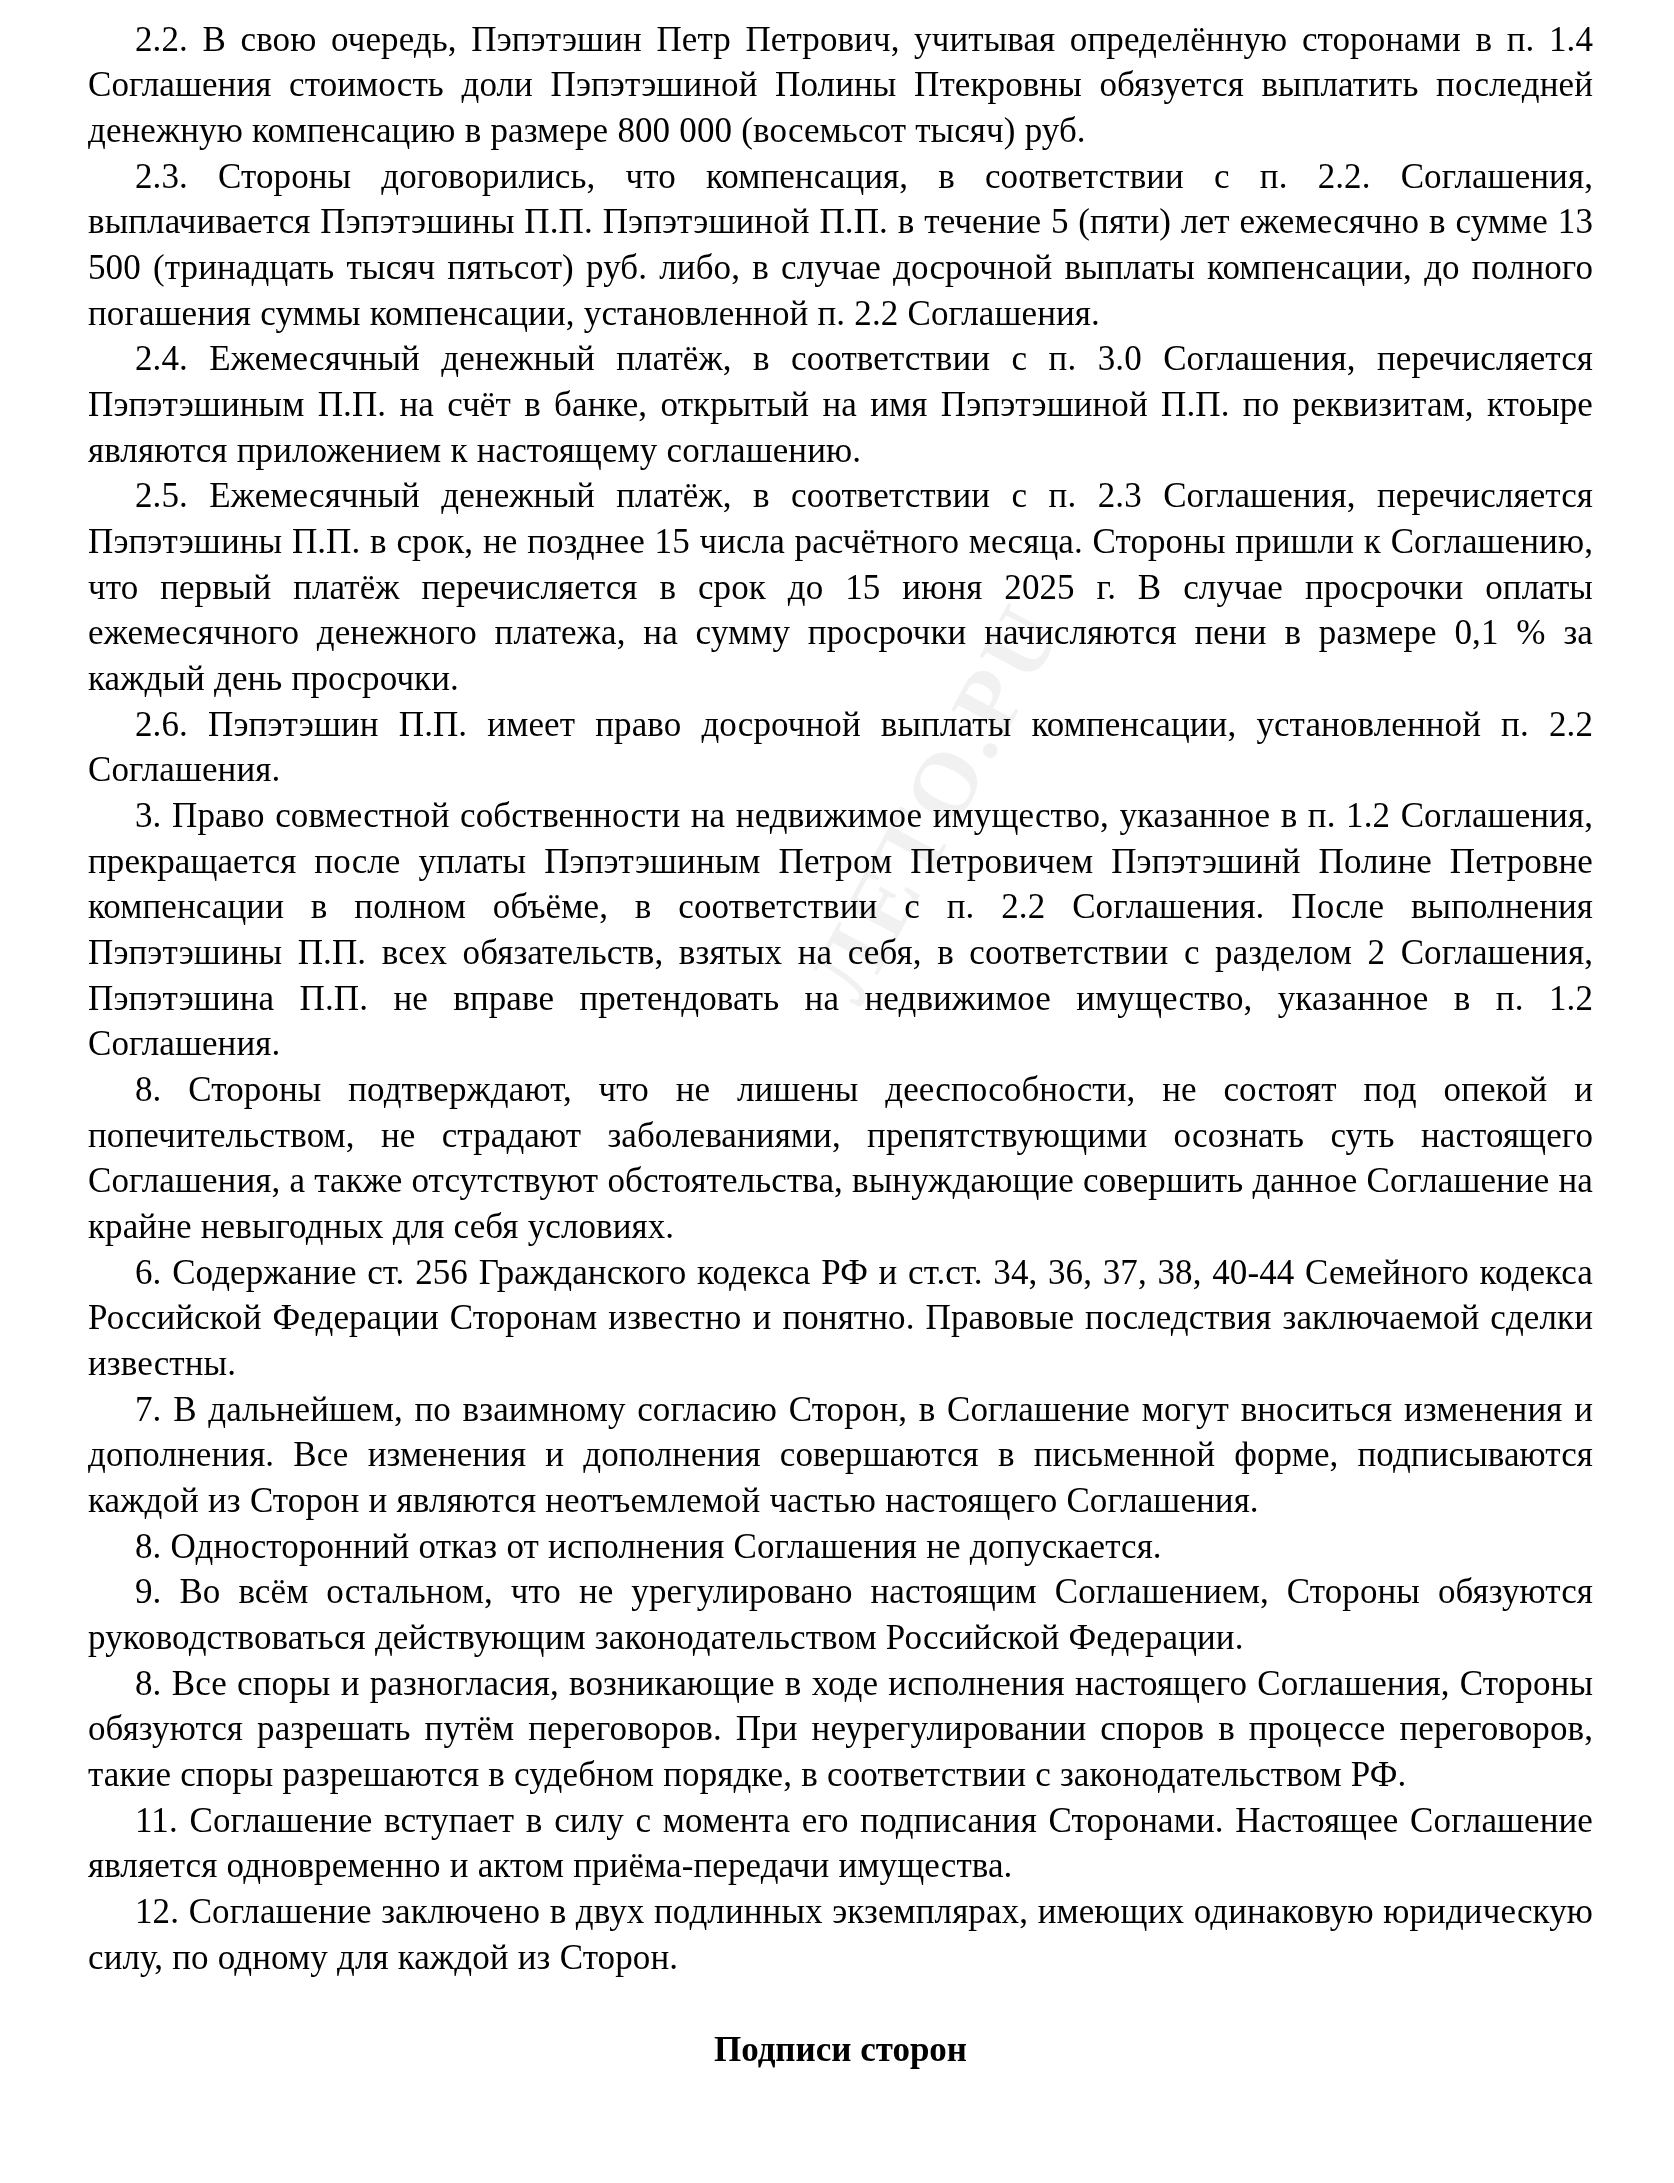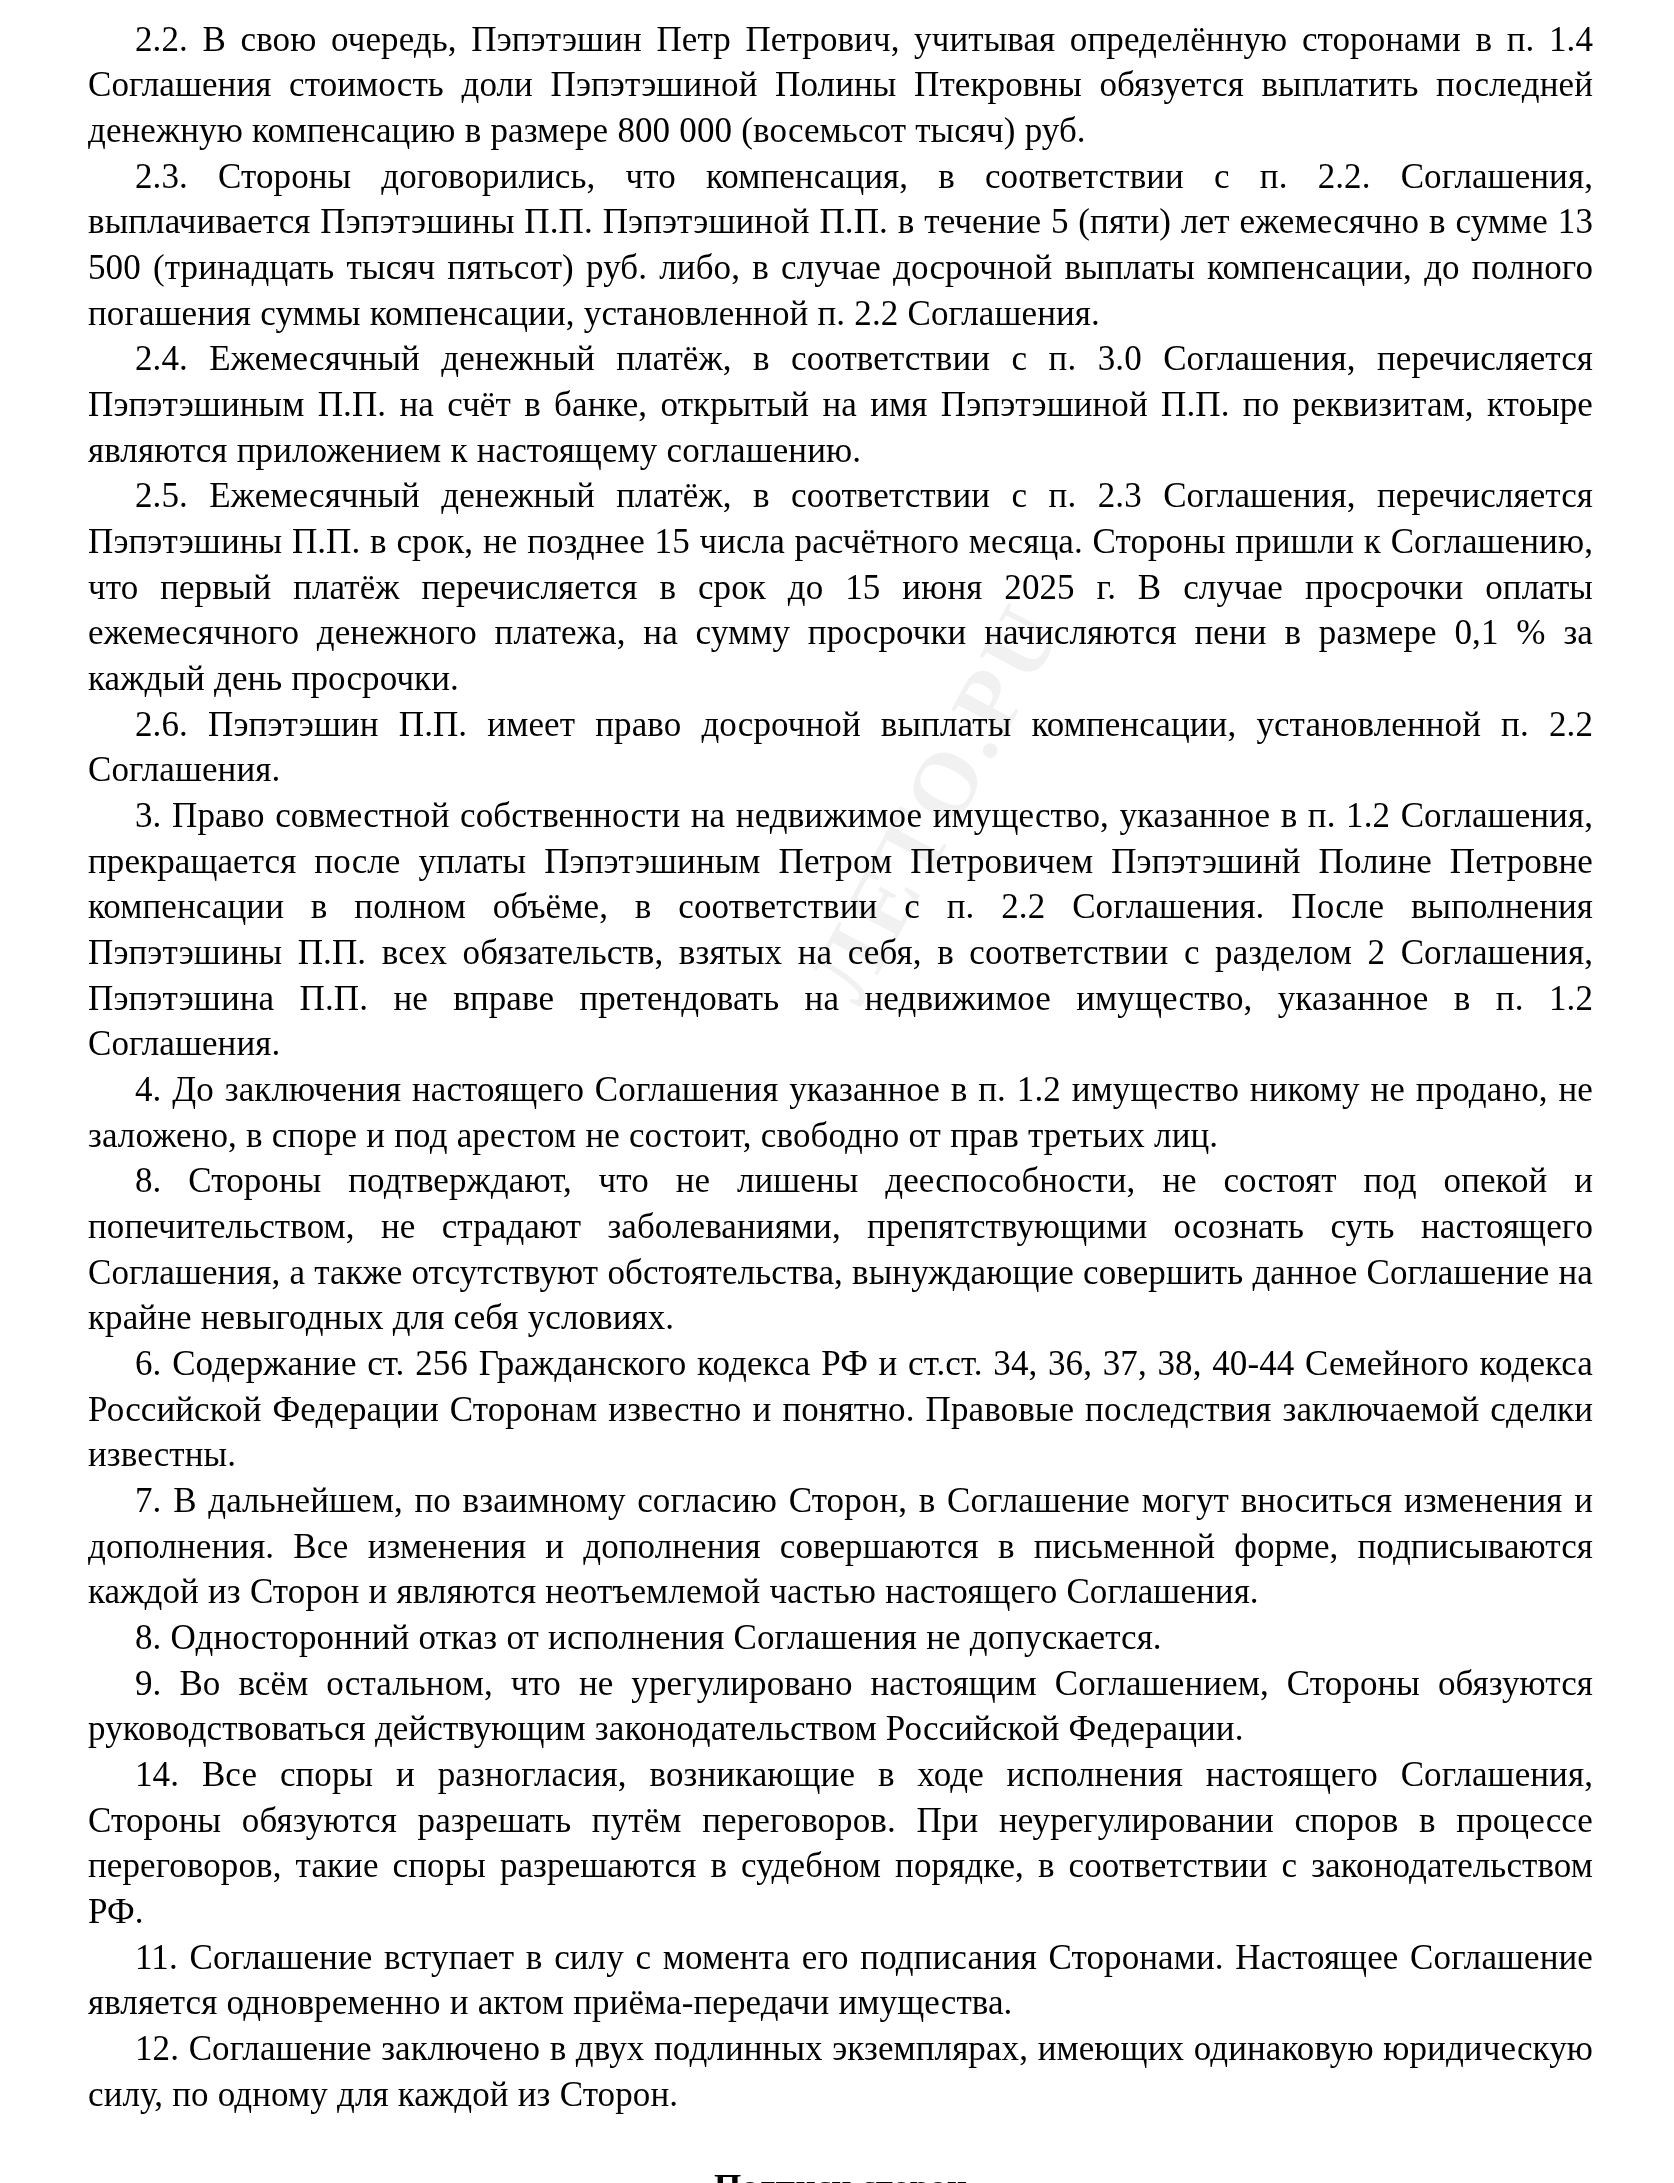--- a/index.html
+++ b/index.html
@@ -68,27 +68,26 @@
 
   <div class="watermark">ЛЕТО.РU</div>
 
   <div class="content">
     <p class="para">2.2. В свою очередь, Пэпэтэшин Петр Петрович, учитывая определённую сторонами в п. 1.4 Соглашения стоимость доли Пэпэтэшиной Полины Птекровны обязуется выплатить последней денежную компенсацию в размере 800 000 (восемьсот тысяч) руб.</p>
     <p class="para">2.3. Стороны договорились, что компенсация, в соответствии с п. 2.2. Соглашения, выплачивается Пэпэтэшины П.П. Пэпэтэшиной П.П. в течение 5 (пяти) лет ежемесячно в сумме 13 500 (тринадцать тысяч пятьсот) руб. либо, в случае досрочной выплаты компенсации, до полного погашения суммы компенсации, установленной п. 2.2 Соглашения.</p>
     <p class="para">2.4. Ежемесячный денежный платёж, в соответствии с п. 3.0 Соглашения, перечисляется Пэпэтэшиным П.П. на счёт в банке, открытый на имя Пэпэтэшиной П.П. по реквизитам, ктоыре являются приложением к настоящему соглашению.</p>
     <p class="para">2.5. Ежемесячный денежный платёж, в соответствии с п. 2.3 Соглашения, перечисляется Пэпэтэшины П.П. в срок, не позднее 15 числа расчётного месяца. Стороны пришли к Соглашению, что первый платёж перечисляется в срок до 15 июня 2025 г. В случае просрочки оплаты ежемесячного денежного платежа, на сумму просрочки начисляются пени в размере 0,1 % за каждый день просрочки.</p>
     <p class="para">2.6. Пэпэтэшин П.П. имеет право досрочной выплаты компенсации, установленной п. 2.2 Соглашения.</p>
     <p class="para">3. Право совместной собственности на недвижимое имущество, указанное в п. 1.2 Соглашения, прекращается после уплаты Пэпэтэшиным Петром Петровичем Пэпэтэшинй Полине Петровне компенсации в полном объёме, в соответствии с п. 2.2 Соглашения. После выполнения Пэпэтэшины П.П. всех обязательств, взятых на себя, в соответствии с разделом 2 Соглашения, Пэпэтэшина П.П. не вправе претендовать на недвижимое имущество, указанное в п. 1.2 Соглашения.</p>
-    <p class="para">4. До заключения настоящего Соглашения указанное в п. 1.2 имущество никому не продано, не заложено, в споре и под арестом не состоит, свободно от прав третьих лиц.</p>
     <p class="para">8. Стороны подтверждают, что не лишены дееспособности, не состоят под опекой и попечительством, не страдают заболеваниями, препятствующими осознать суть настоящего Соглашения, а также отсутствуют обстоятельства, вынуждающие совершить данное Соглашение на крайне невыгодных для себя условиях.</p>
     <p class="para">6. Содержание ст. 256 Гражданского кодекса РФ и ст.ст. 34, 36, 37, 38, 40-44 Семейного кодекса Российской Федерации Сторонам известно и понятно. Правовые последствия заключаемой сделки известны.</p>
     <p class="para">7. В дальнейшем, по взаимному согласию Сторон, в Соглашение могут вноситься изменения и дополнения. Все изменения и дополнения совершаются в письменной форме, подписываются каждой из Сторон и являются неотъемлемой частью настоящего Соглашения.</p>
     <p class="para">8. Односторонний отказ от исполнения Соглашения не допускается.</p>
     <p class="para">9. Во всём остальном, что не урегулировано настоящим Соглашением, Стороны обязуются руководствоваться действующим законодательством Российской Федерации.</p>
-    <p class="para">14. Все споры и разногласия, возникающие в ходе исполнения настоящего Соглашения, Стороны обязуются разрешать путём переговоров. При неурегулировании споров в процессе переговоров, такие споры разрешаются в судебном порядке, в соответствии с законодательством РФ.</p>
+    <p class="para">8. Все споры и разногласия, возникающие в ходе исполнения настоящего Соглашения, Стороны обязуются разрешать путём переговоров. При неурегулировании споров в процессе переговоров, такие споры разрешаются в судебном порядке, в соответствии с законодательством РФ.</p>
     <p class="para">11. Соглашение вступает в силу с момента его подписания Сторонами. Настоящее Соглашение является одновременно и актом приёма-передачи имущества.</p>
     <p class="para">12. Соглашение заключено в двух подлинных экземплярах, имеющих одинаковую юридическую силу, по одному для каждой из Сторон.</p>
 
     <div class="signatures">Подписи сторон</div>
   </div>
 
 </div>
 
 
 </body></html>

